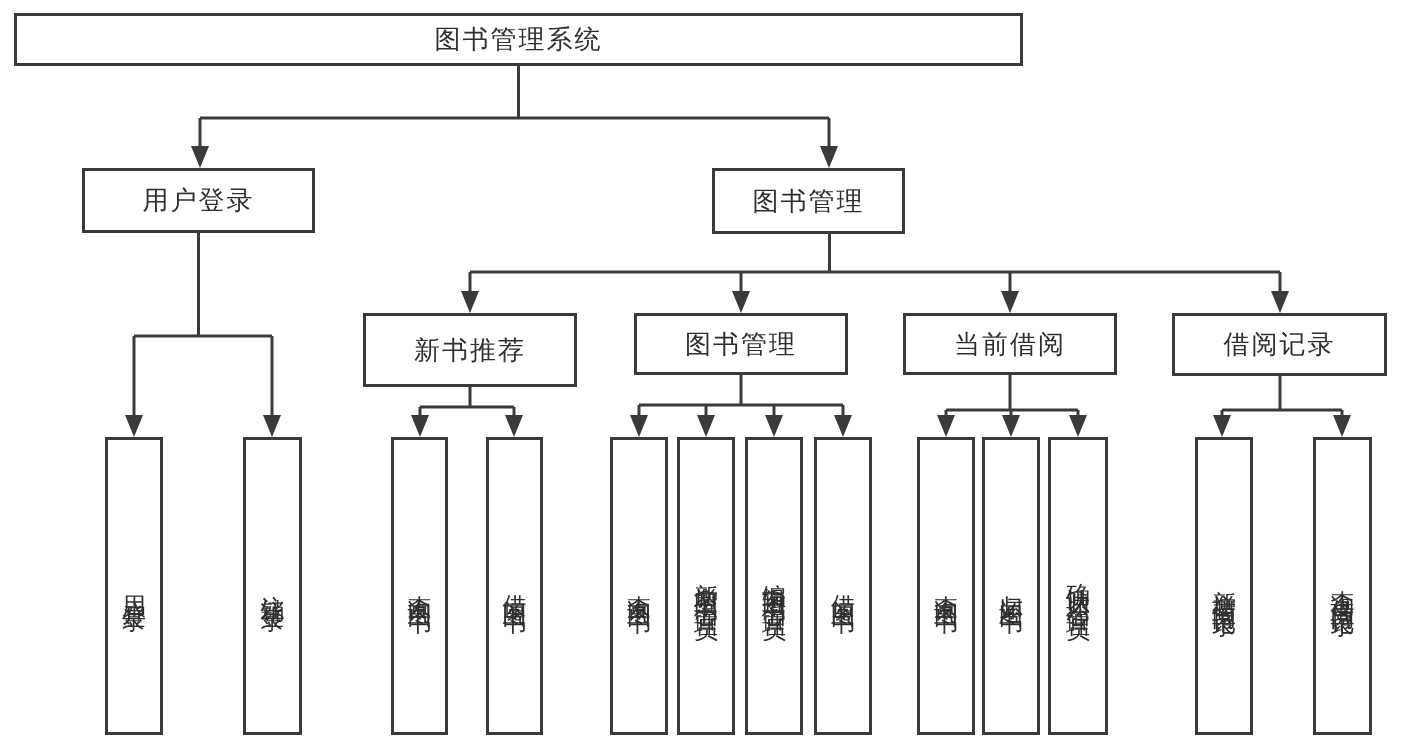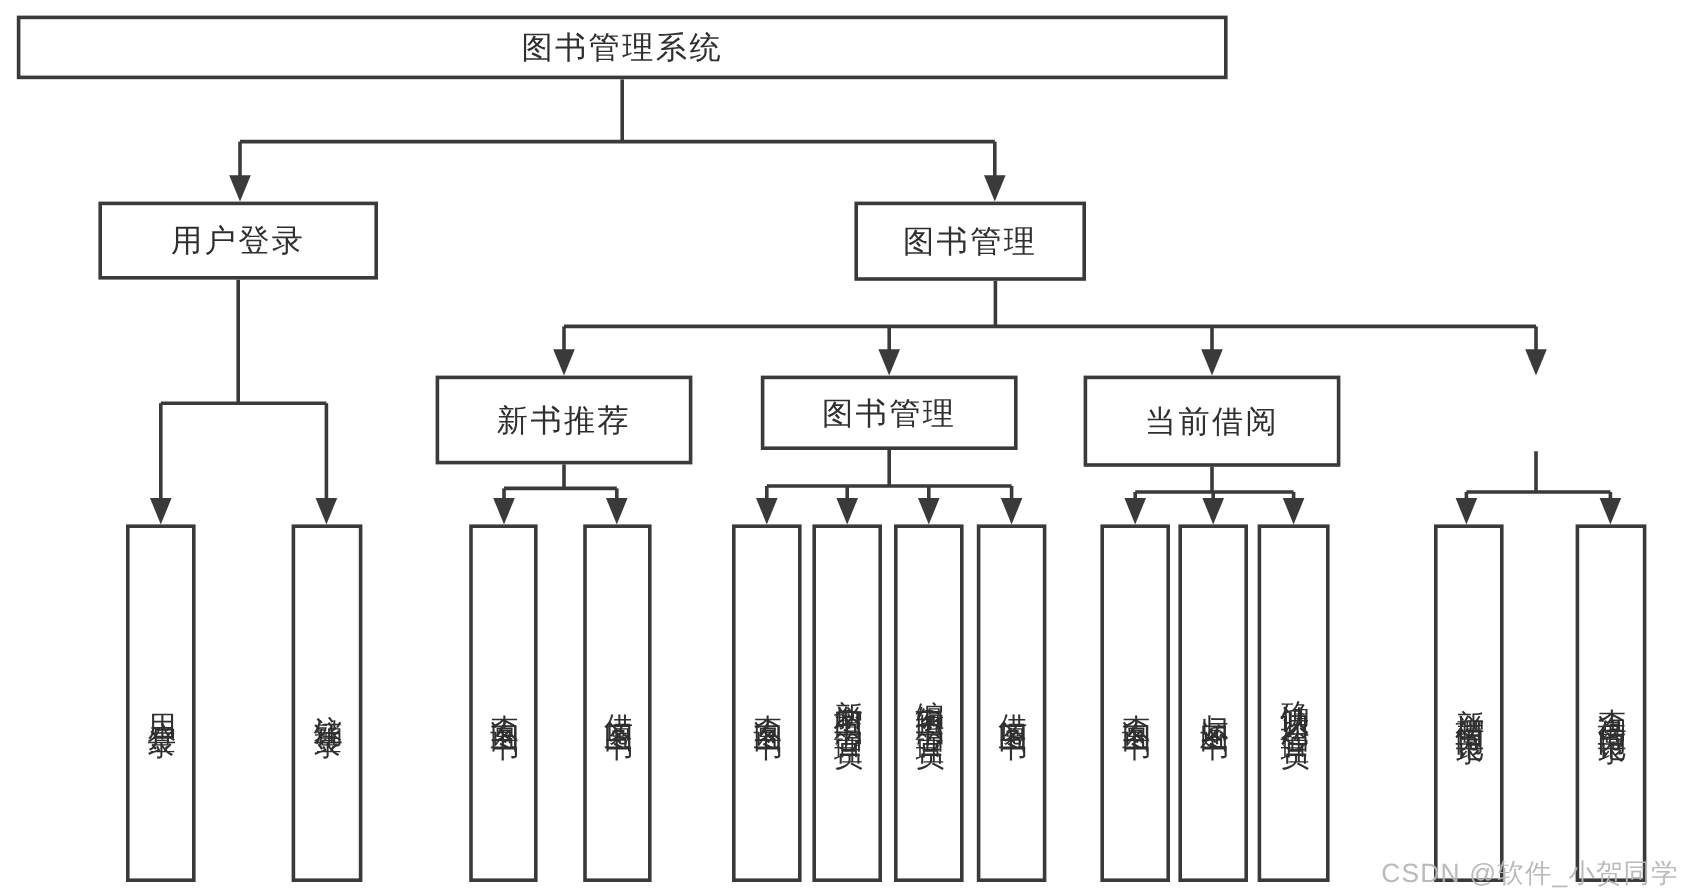--- a/index.html
+++ b/index.html
@@ -143,22 +143,25 @@
   <div class="node h" style="left:712px; top:168px; width:193px; height:66px;">
     <span>图书管理</span>
   </div>
 
   <div class="node h" style="left:363px; top:313px; width:214px; height:74px;">
     <span>新书推荐</span>
   </div>
   <div class="node h" style="left:634px; top:313px; width:214px; height:62px;">
     <span>图书管理</span>
   </div>
-  <div class="node h" style="left:903px; top:313px; width:214px; height:76px;">
+  <div class="node h" style="left:903px; top:313px; width:214px; height:62px;">
     <span>当前借阅</span>
+  </div>
+  <div class="node h" style="left:1172px; top:313px; width:215px; height:63px;">
+    <span>借阅记录</span>
   </div>
 
   <div class="node v" style="left:105px; top:437px; width:58px; height:298px;">
     <span>用户登录</span>
   </div>
   <div class="node v" style="left:243px; top:437px; width:59px; height:298px;">
     <span>注销登录</span>
   </div>
 
   <div class="node v" style="left:391px; top:437px; width:57px; height:298px;">
@@ -191,15 +194,14 @@
     <span>确认归还（管理员）</span>
   </div>
 
   <div class="node v" style="left:1195px; top:437px; width:58px; height:298px;">
     <span>新增借阅记录</span>
   </div>
   <div class="node v" style="left:1313px; top:437px; width:59px; height:298px;">
     <span>查询借阅记录</span>
   </div>
 
-  <div class="watermark">CSDN @软件_小贺同学</div>
 
 </div>
 
 </body></html>

